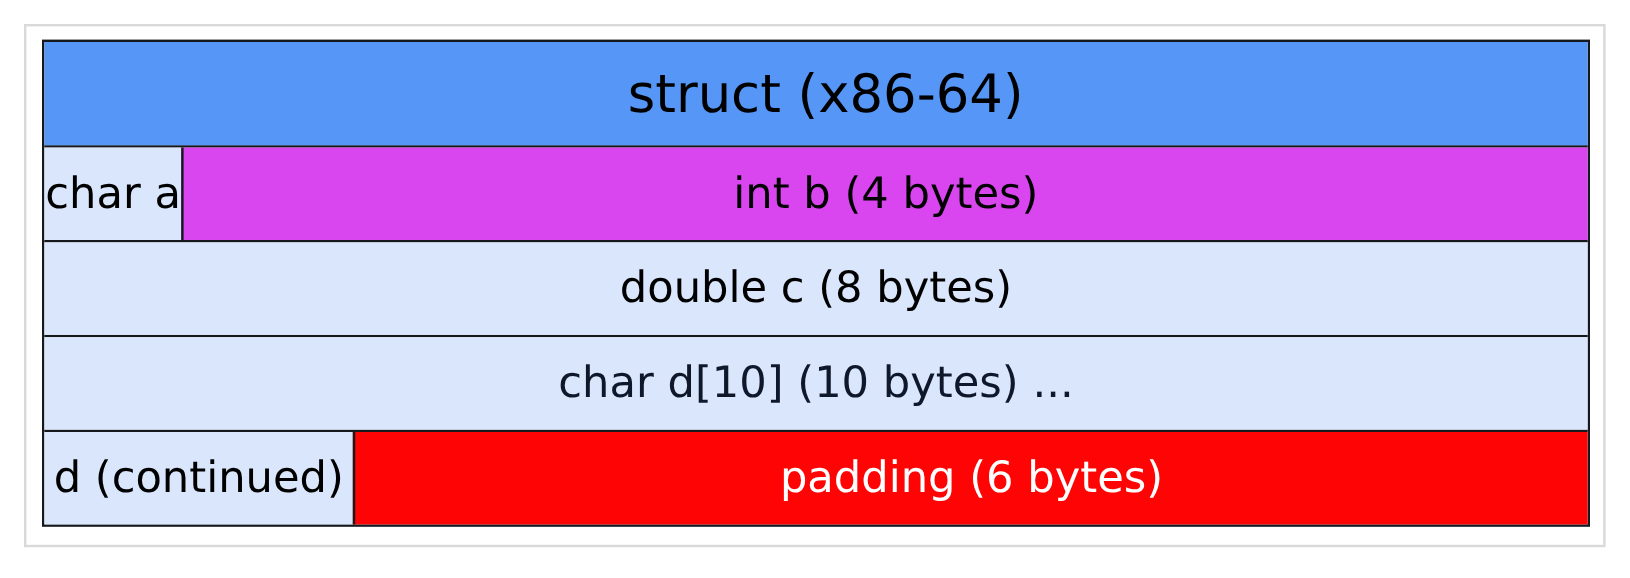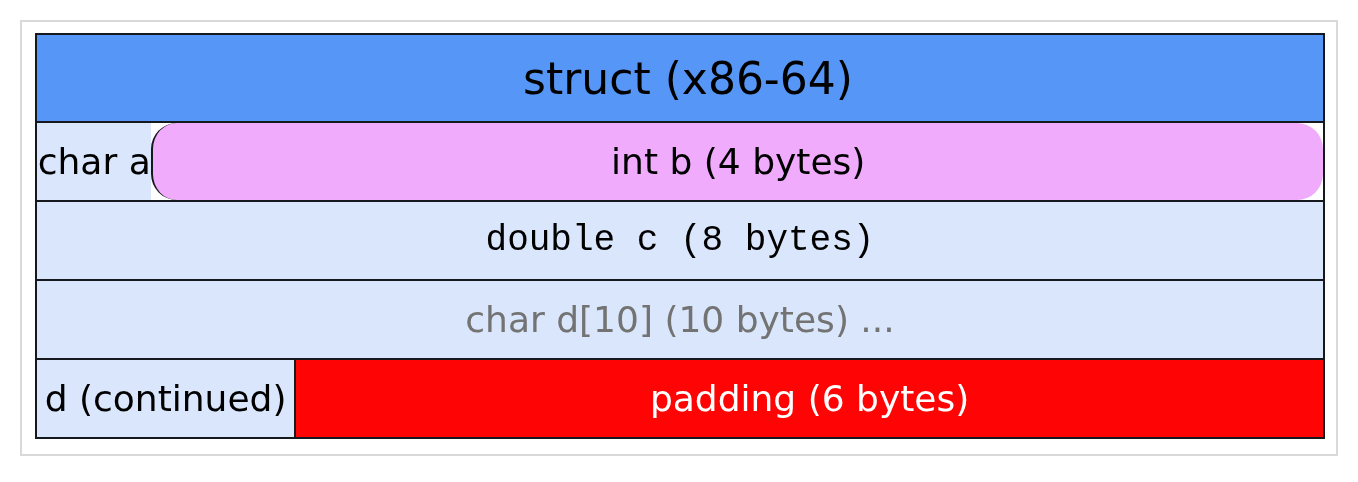--- a/index.html
+++ b/index.html
@@ -69,29 +69,29 @@
 
 <div class="frame">
   <div class="struct-table">
 
     <div class="row">
       <div class="cell header w-full" style="background-color: rgb(85, 150, 246); color: rgb(0, 0, 0); padding-left: 16px;">struct (x86-64)</div>
     </div>
 
     <div class="row">
       <div class="cell w-chara" style="background-color: rgb(217, 230, 251); color: rgb(0, 0, 0);">char a</div>
-      <div class="cell w-intb" style="background-color: #f0abfc; color: rgb(0, 0, 0); border-radius: 26px;">int b (4 bytes)</div>
+      <div class="cell w-intb" style="background-color: #d946ef; color: rgb(0, 0, 0);">int b (4 bytes)</div>
     </div>
 
     <div class="row">
-      <div class="cell w-full" style="background-color: rgb(217, 230, 251); color: rgb(0, 0, 0); font-family: Liberation Mono, monospace;">double c (8 bytes)</div>
+      <div class="cell w-full" style="background-color: rgb(217, 230, 251); color: rgb(0, 0, 0);">double c (8 bytes)</div>
     </div>
 
     <div class="row">
-      <div class="cell w-full" style="background-color: rgb(217, 230, 251); color: #737373;">char d[10] (10 bytes) ...</div>
+      <div class="cell w-full" style="background-color: rgb(217, 230, 251); color: #0f172a;">char d[10] (10 bytes) ...</div>
     </div>
 
     <div class="row">
       <div class="cell w-dcont" style="background-color: rgb(217, 230, 251); color: rgb(0, 0, 0);">d (continued)</div>
       <div class="cell w-pad6" style="background-color: rgb(254, 4, 4); color: rgb(255, 255, 255);">padding (6 bytes)</div>
     </div>
 
   </div>
 </div>
 

